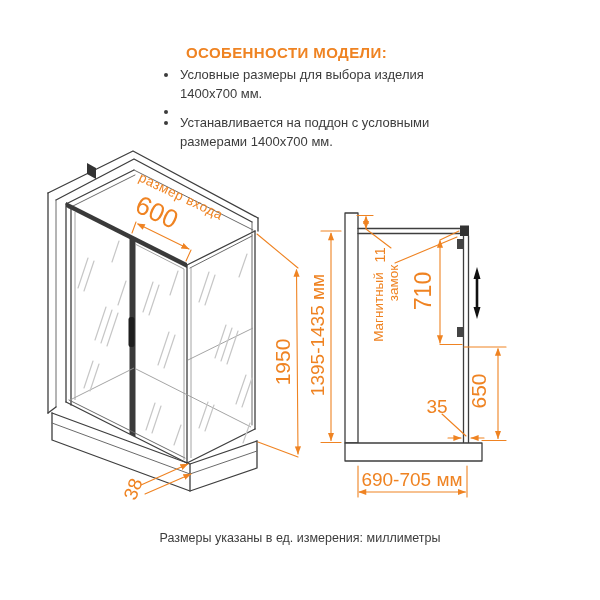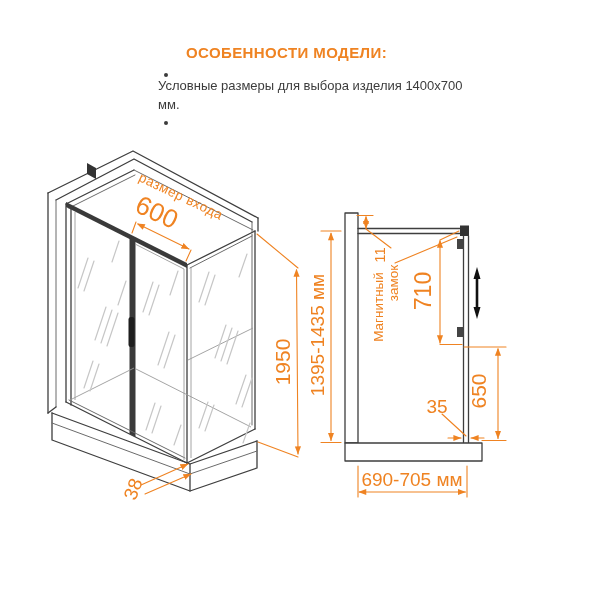--- a/index.html
+++ b/index.html
@@ -2,21 +2,21 @@
 <html><head>
 <meta charset="utf-8">
 <style>
   html,body{margin:0;padding:0;background:#fff;}
   .page{position:relative;width:600px;height:600px;background:#fff;overflow:hidden;
         font-family:"Liberation Sans",sans-serif;}
   .hdr-title{position:absolute;left:186px;top:44px;font-size:15px;font-weight:bold;
              letter-spacing:.4px;color:#EF8322;}
   .bullets{position:absolute;left:158px;top:66px;width:322px;font-size:13px;
            color:#3C3C3C;line-height:18.5px;}
-  .bullet-item{display:flex;flex-direction:column;}
+  .bullet-item{display:flex;}
   .dot{flex:0 0 auto;width:4px;height:4px;border-radius:50%;background:#3C3C3C;
        margin:7px 12px 0 6px;}
   .footer-note{position:absolute;left:0;right:0;top:531px;text-align:center;
                font-size:12.5px;color:#3C3C3C;}
   svg{position:absolute;left:0;top:0;}
   .ln{stroke:#3E3E3E;stroke-width:1.3;fill:none;stroke-linecap:round;stroke-linejoin:round;}
   .ln2{stroke:#6b6b6b;stroke-width:1;fill:none;stroke-linecap:round;}
   .thin{stroke:#9a9a9a;stroke-width:.9;fill:none;}
   .hatch{stroke:#c6c6c6;stroke-width:1.2;fill:none;stroke-linecap:round;}
   .dim{stroke:#EF8322;stroke-width:1.1;fill:none;stroke-linecap:round;}
@@ -31,20 +31,24 @@
   <div class="hdr-title">ОСОБЕННОСТИ МОДЕЛИ:</div>
 
   <div class="bullets">
     <div class="bullet-item">
       <span class="dot"></span>
       <span>Условные размеры для выбора изделия 1400х700 мм.</span>
     </div>
     <div class="bullet-item">
       <span class="dot"></span>
     </div>
+    <div class="bullet-item">
+      <span class="dot"></span>
+      <span>Устанавливается на поддон с условными размерами 1400х700 мм.</span>
+    </div>
   </div>
 
   <svg width="600" height="600" viewBox="0 0 600 600">
     <defs>
       <marker id="ae" viewBox="0 0 10 10" refX="8.5" refY="5" markerWidth="9" markerHeight="9" orient="auto" markerUnits="userSpaceOnUse">
         <path d="M0,1.6 L9,5 L0,8.4 Z" fill="#EF8322"></path>
       </marker>
       <marker id="as" viewBox="0 0 10 10" refX="1.5" refY="5" markerWidth="9" markerHeight="9" orient="auto" markerUnits="userSpaceOnUse">
         <path d="M9,1.6 L0,5 L9,8.4 Z" fill="#EF8322"></path>
       </marker>
@@ -193,13 +197,14 @@
         <text class="dimtxt" font-size="19" text-anchor="middle" x="437" y="406" dy=".35em">35</text>
 
         <path class="dim" d="M358,466 L358,497"></path>
         <path class="dim" d="M467,466 L467,497"></path>
         <path class="dim" d="M359.5,492 L465.5,492" marker-start="url(#as)" marker-end="url(#ae)"></path>
         <text class="dimtxt" font-size="19" text-anchor="middle" x="412" y="479" dy=".35em">690-705 мм</text>
       </g>
     </g>
   </svg>
 
+  <div class="footer-note">Размеры указаны в ед. измерения: миллиметры</div>
 </div>
 
 </body></html>

